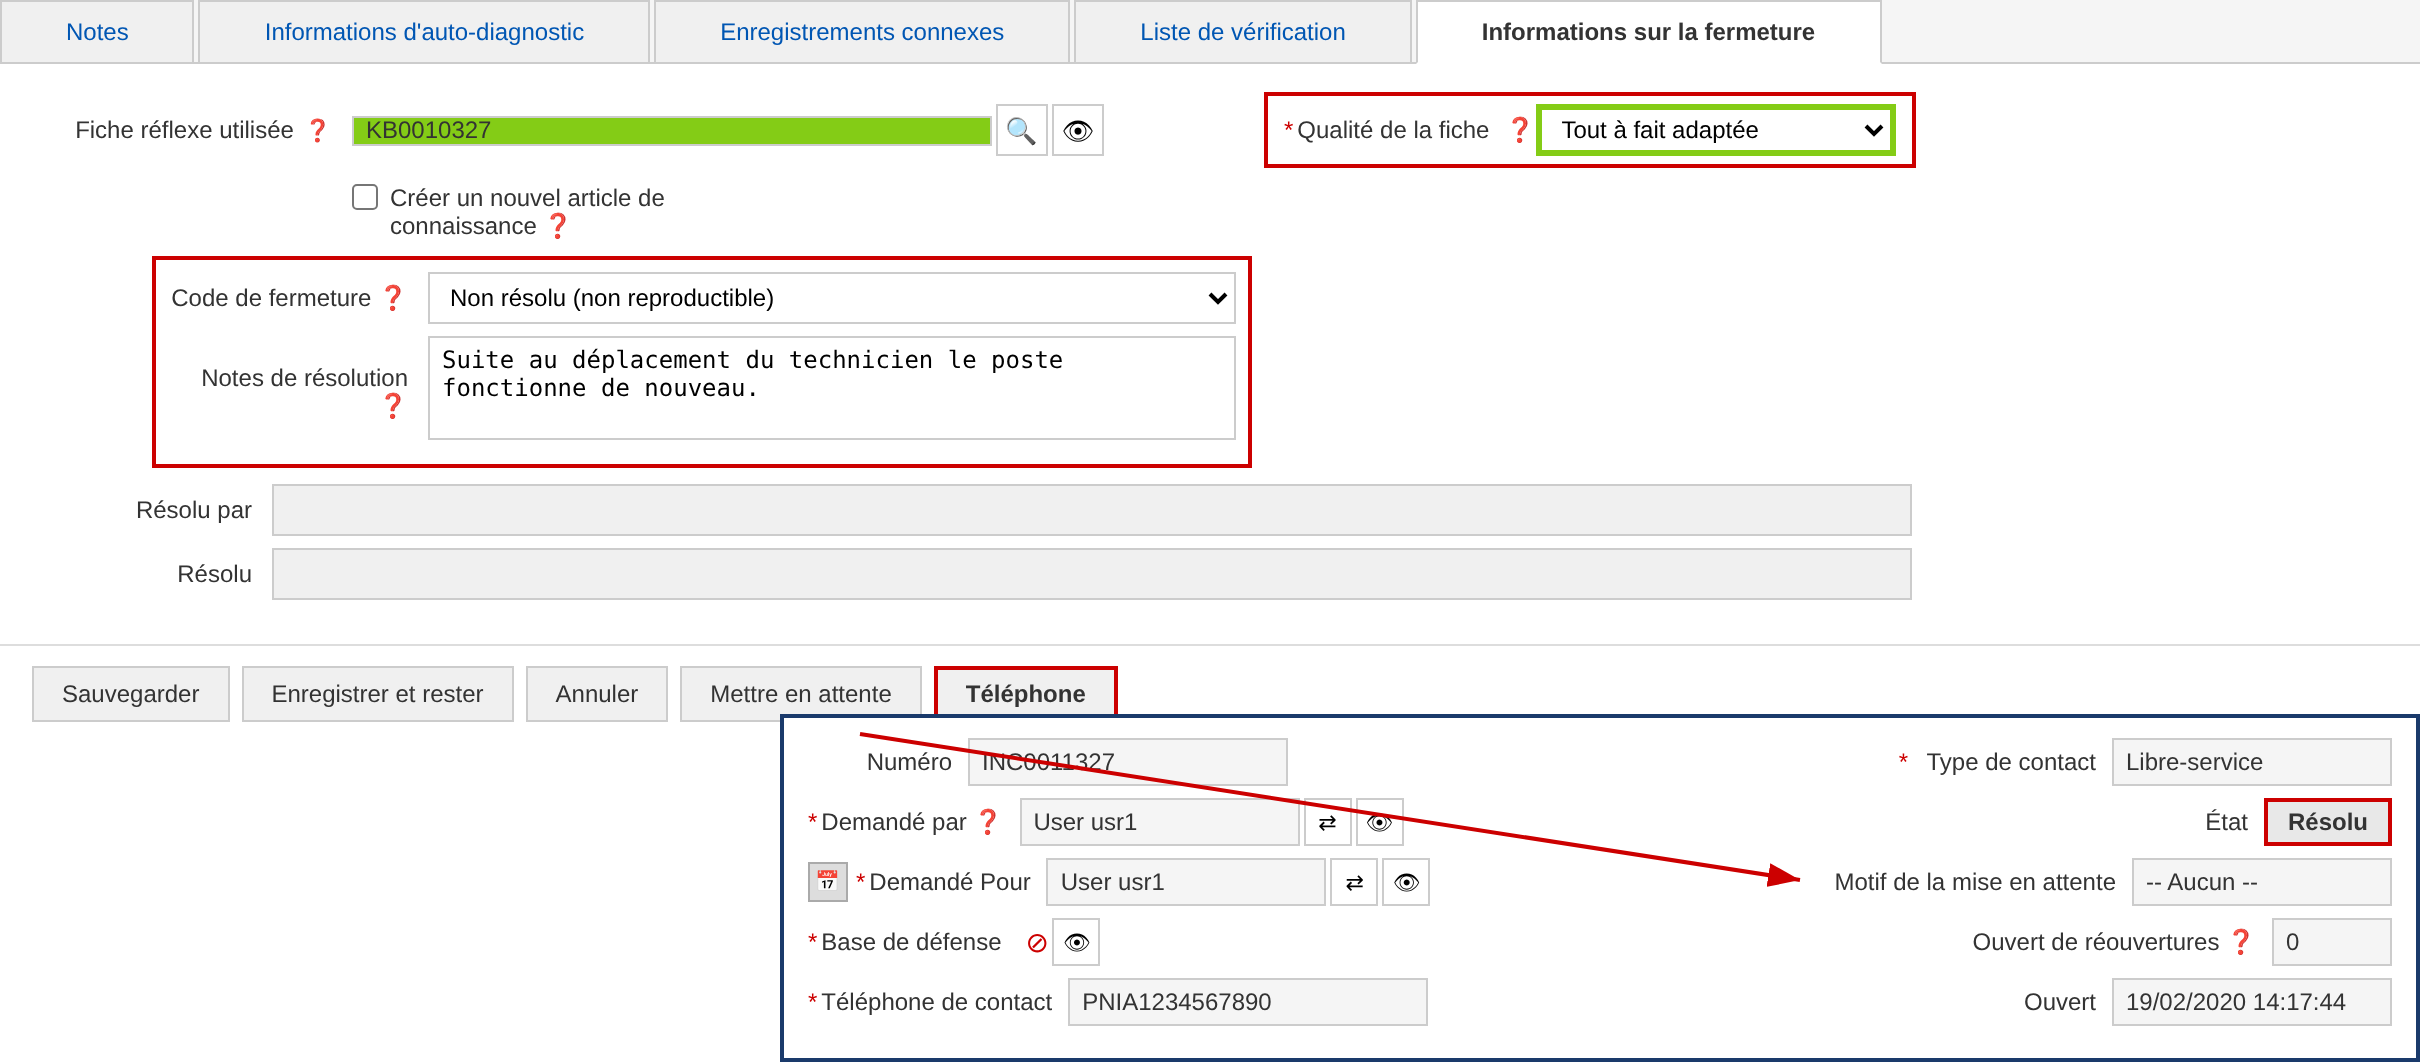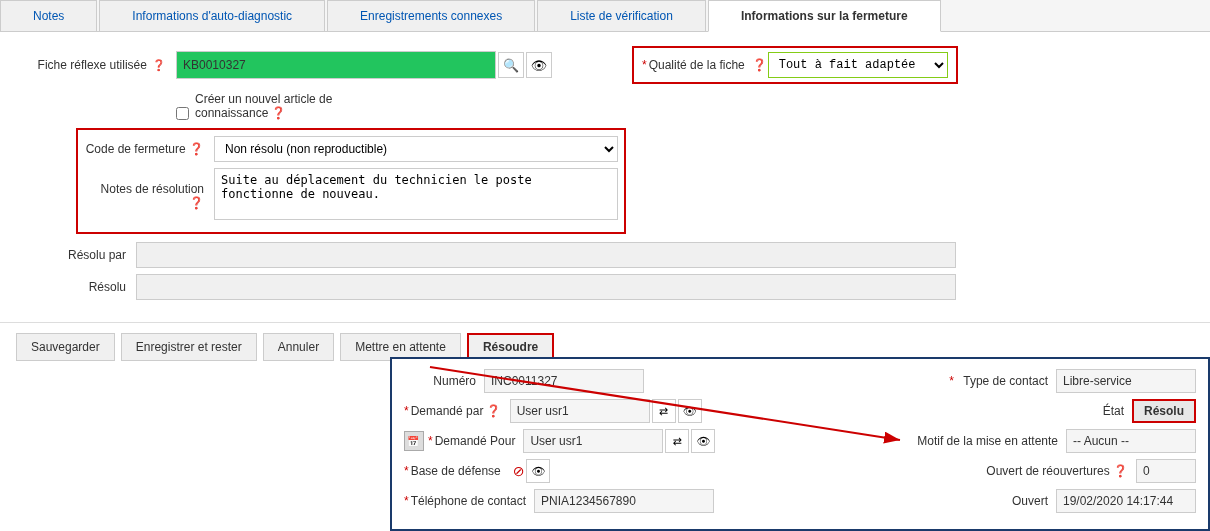--- a/index.html
+++ b/index.html
@@ -29,25 +29,25 @@
 
     
     .form-area { padding: 14px 16px; background: #fff; }
 
     .form-row { display: flex; align-items: center; margin-bottom: 8px; }
     .form-label { width: 160px; text-align: right; padding-right: 10px; font-size: 12px; color: #333; flex-shrink: 0; }
     .form-label .help-icon { color: #0078d4; font-size: 11px; margin-left: 2px; cursor: pointer; }
     .required-star { color: #c00; margin-right: 2px; }
 
     .form-input {
-      height: 28px;
+      height: 15px;
       border: 1px solid #ccc;
       padding: 0 6px;
       font-size: 12px;
-      background: #22c55e;
+      background: #84cc16;
       color: #333;
     }
     .form-input-wide { width: 320px; }
 
     .icon-btn {
       width: 26px; height: 26px;
       border: 1px solid #ccc;
       background: #fff;
       cursor: pointer;
       display: flex; align-items: center; justify-content: center;
@@ -57,30 +57,29 @@
 
     
     .qualite-section {
       display: flex; align-items: center; margin-left: auto;
       border: 2px solid #c00;
       padding: 4px 8px;
     }
     .qualite-label { font-size: 12px; margin-right: 8px; }
     .qualite-select {
       height: 26px;
-      border: 1px solid #84cc16;
+      border: 3px solid #84cc16;
       padding: 0 6px;
       font-size: 12px;
       width: 180px;
       background: #fff;
-      font-family: Liberation Mono, monospace;
-    }
-
-    
-    .checkbox-row { display: flex; align-items: flex-end; margin-bottom: 8px; margin-left: 160px; }
+    }
+
+    
+    .checkbox-row { display: flex; align-items: flex-start; margin-bottom: 8px; margin-left: 160px; }
     .checkbox-label { font-size: 12px; margin-left: 6px; color: #333; }
 
     
     .code-notes-section {
       border: 2px solid #c00;
       margin: 8px 0 8px 60px;
       padding: 6px;
       width: 550px;
     }
     .code-row { display: flex; align-items: center; margin-bottom: 6px; }
@@ -256,21 +255,21 @@
       </div>
     </div>
 
   </div>
 
   <div class="action-bar">
     <button class="btn">Sauvegarder</button>
     <button class="btn">Enregistrer et rester</button>
     <button class="btn">Annuler</button>
     <button class="btn">Mettre en attente</button>
-    <button class="btn btn-resolve">Résoudre</button>
+    <button class="btn btn-resolve">Téléphone</button>
   </div>
 
   <div class="incident-panel">
 
     <div class="inc-row">
       <div style="flex:1; display:flex; align-items:center;">
         <span class="inc-label" style="min-width:80px;">Numéro</span>
         <input class="inc-input" style="width: 160px;" type="text" value="INC0011327">
       </div>
       <div style="flex:1; display:flex; align-items:center; justify-content: flex-end;">

